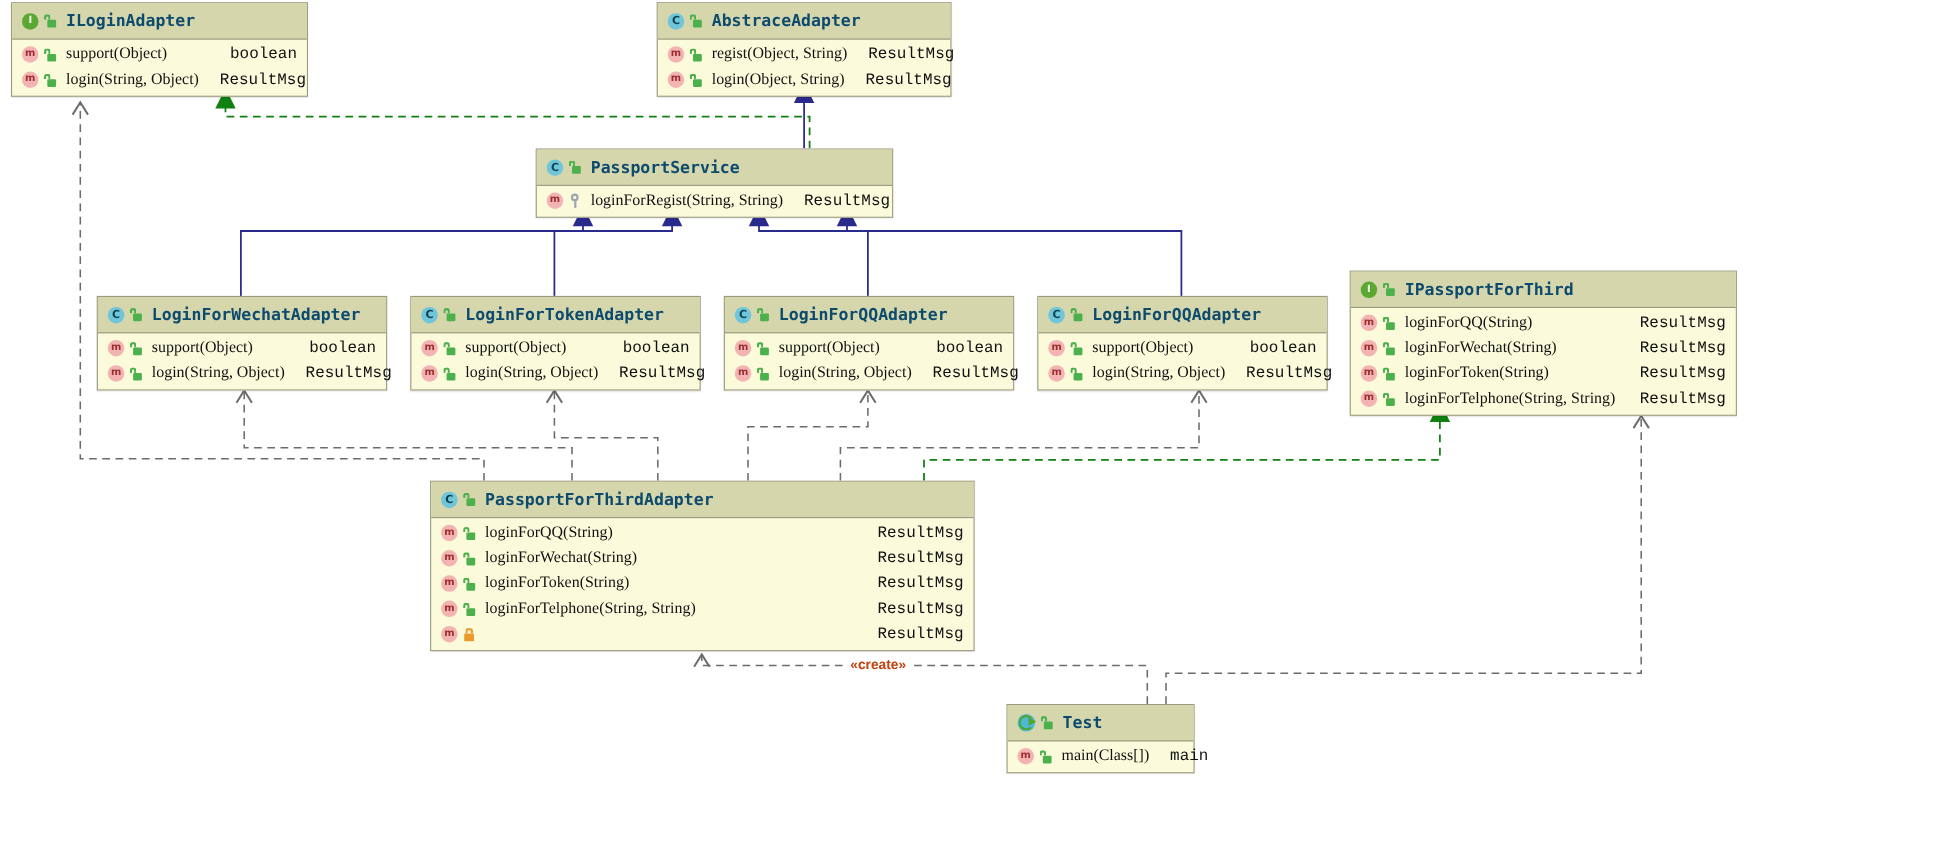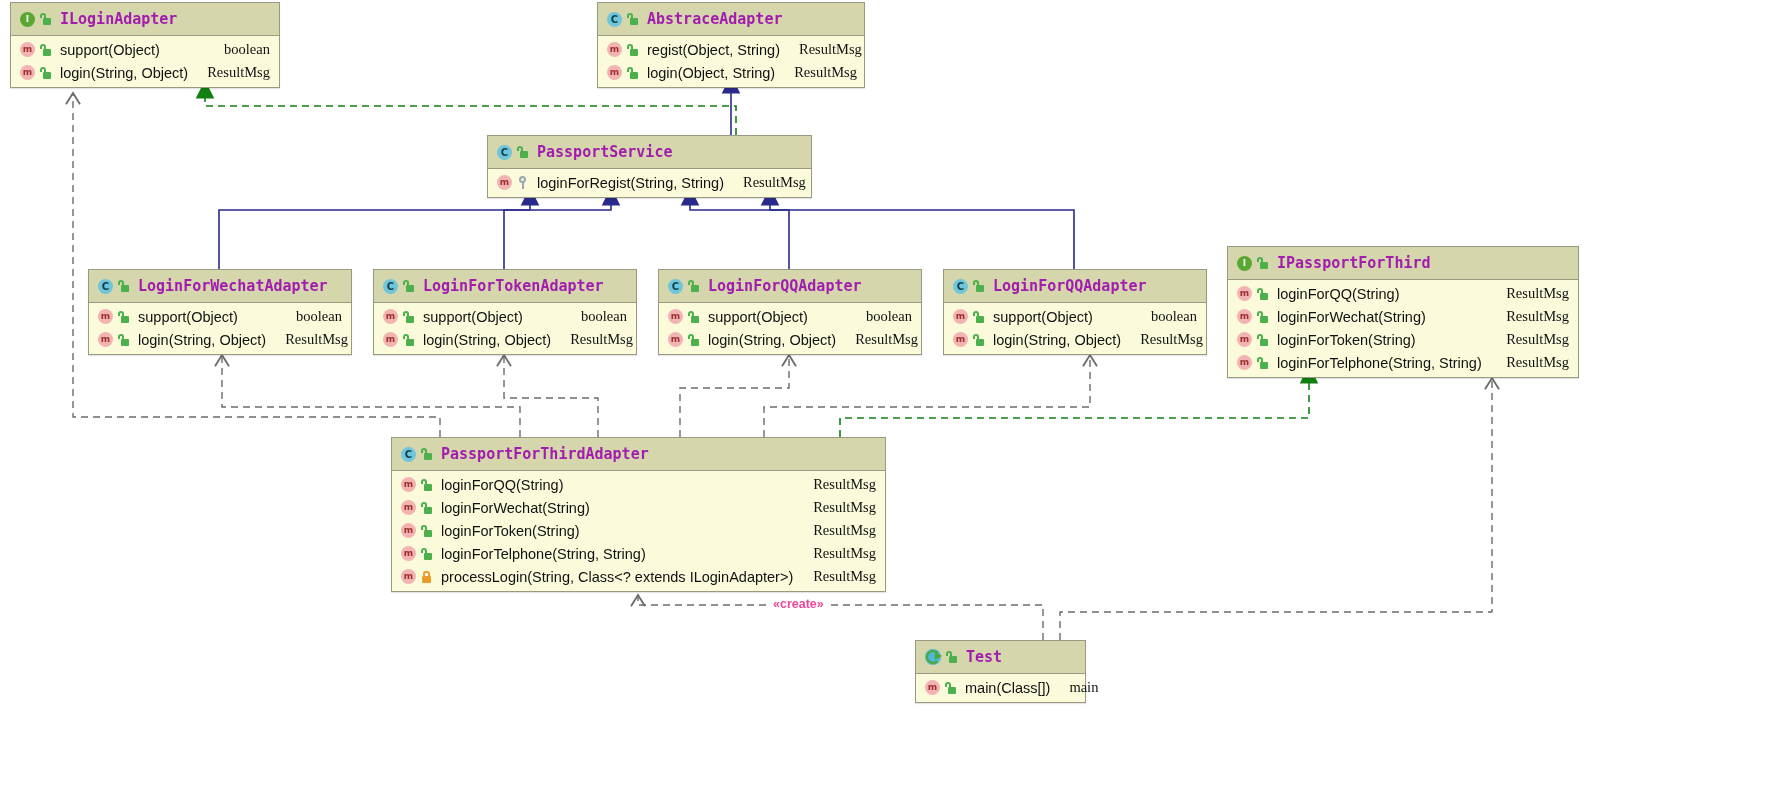--- a/index.html
+++ b/index.html
@@ -44,45 +44,45 @@
     background: #d5d6ac;
     border-bottom: 1px solid #9a9a82;
     padding: 0 10px 0 9px;
     box-sizing: border-box;
     gap: 5px;
   }
   .uml-title-text {
     font-family: "DejaVu Sans Mono", monospace;
     font-size: 15px;
     font-weight: bold;
-    color: #a21caf;
+    color: #0c4a6e;
     letter-spacing: 0px;
     white-space: nowrap;
     margin-left: 4px;
   }
   .uml-members {
     padding: 2px 0 3px 0;
   }
   .uml-row {
     display: flex;
     align-items: center;
     height: 23px;
     padding: 0 9px 0 9px;
     box-sizing: border-box;
     gap: 5px;
     white-space: nowrap;
   }
   .uml-row .sig {
-    font-family: Liberation Sans, sans-serif;
+    font-family: Liberation Serif, serif;
     font-size: 14.5px;
     color: #111;
     margin-left: 4px;
   }
   .uml-row .ret {
-    font-family: Liberation Serif, serif;
+    font-family: Liberation Mono, monospace;
     font-size: 14.5px;
     color: #111;
     margin-left: auto;
     padding-left: 14px;
   }
 
   
   .ic {
     flex: 0 0 auto;
     display: inline-block;
@@ -215,21 +215,21 @@
     left: 4.5px; top: 6px;
     width: 2px; height: 7px;
     background: #9aa7ae;
   }
 
   .edge-label {
     position: absolute;
     font-family: "Liberation Sans", sans-serif;
     font-size: 12.5px;
     font-weight: bold;
-    color: #ec4899;
+    color: #c2410c;
     background: #ffffff;
     padding: 0 3px;
     white-space: nowrap;
   }
 </style>
 </head>
 <body>
 
 <div id="canvas">
 
@@ -511,21 +511,20 @@
       </div>
       <div class="uml-row">
         <span class="ic ic-method">m</span>
         <span class="ic ic-lock-pub"></span>
         <span class="sig">loginForTelphone(String, String)</span>
         <span class="ret">ResultMsg</span>
       </div>
       <div class="uml-row">
         <span class="ic ic-method">m</span>
         <span class="ic ic-lock-priv"></span>
-        <span class="sig">processLogin(String, Class&lt;? extends ILoginAdapter&gt;)</span>
         <span class="ret">ResultMsg</span>
       </div>
     </div>
   </div>
 
   <div class="uml-box" style="left:915px; top:640px; width:171px;">
     <div class="uml-title">
       <span class="ic ic-class-run"></span>
       <span class="ic ic-lock-pub"></span>
       <span class="uml-title-text">Test</span>

